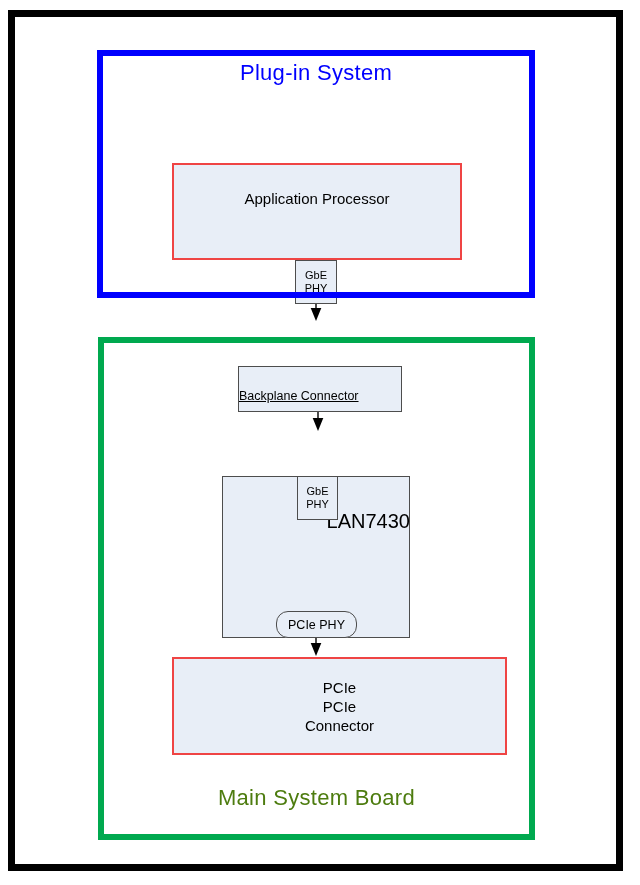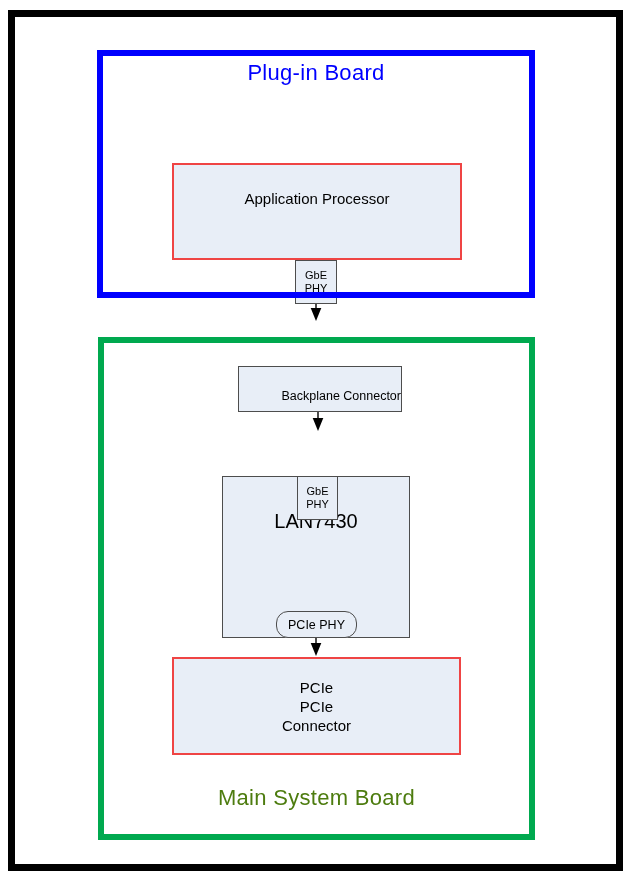--- a/index.html
+++ b/index.html
@@ -41,37 +41,37 @@
   .phy-small {
     width: 42px; height: 44px; z-index: 3;
     display: flex; flex-direction: column; align-items: center; justify-content: center;
     font-size: 11px; line-height: 13.5px; text-align: center;
   }
   .app-gbe-phy { left: 295px; top: 216px; }
   .lan-gbe-phy { left: 297px; top: 432px; width: 41px; }
 
   .connector-box {
     left: 238px; top: 322px; width: 164px; height: 46px;
-    display: flex; align-items: flex-end; justify-content: flex-end;
-    font-size: 12.5px; padding-bottom: 8px;
+    display: flex; align-items: flex-end; justify-content: flex-start;
+    font-size: 12.5px; padding-bottom: 8px; text-decoration: underline;
   }
 
   .lan-box { left: 222px; top: 432px; width: 188px; height: 162px; }
   .lan-label {
-    position: absolute; left: 222px; top: 509px; width: 188px; text-align: center;
+    position: absolute; left: 222px; top: 509px; width: 188px; text-align: right;
     font-size: 20px; line-height: 24px; z-index: 3; color: #000;
   }
 
   .pcie-phy-box {
     left: 276px; top: 567px; width: 81px; height: 27px; z-index: 3;
     display: flex; align-items: center; justify-content: center; font-size: 12.5px; border-radius: 12px;
   }
 
   .host-box {
-    left: 172px; top: 657px; width: 289px; height: 98px;
+    left: 172px; top: 657px; width: 335px; height: 98px;
     display: flex; flex-direction: column; align-items: center; justify-content: center;
     font-size: 15px; line-height: 19px; text-align: center;
   }
 
   
   .arrow { position: absolute; z-index: 1; }
   .arrow-1 { left: 308px; top: 261px; }
   .arrow-2 { left: 310px; top: 369px; }
   .arrow-3 { left: 308px; top: 594px; }
 </style>
@@ -124,16 +124,16 @@
 
   <div class="box thick-border host-box">
     <div>PCIe</div>
     <div>PCIe</div>
     <div>Connector</div>
   </div>
 
   <div class="board-rect blue-board"></div>
   <div class="board-rect green-board"></div>
 
-  <div class="board-title blue-title">Plug-in Board</div>
+  <div class="board-title blue-title">Plug-in System</div>
   <div class="board-title green-title">Main System Board</div>
 
 </div>
 
 </body></html>

